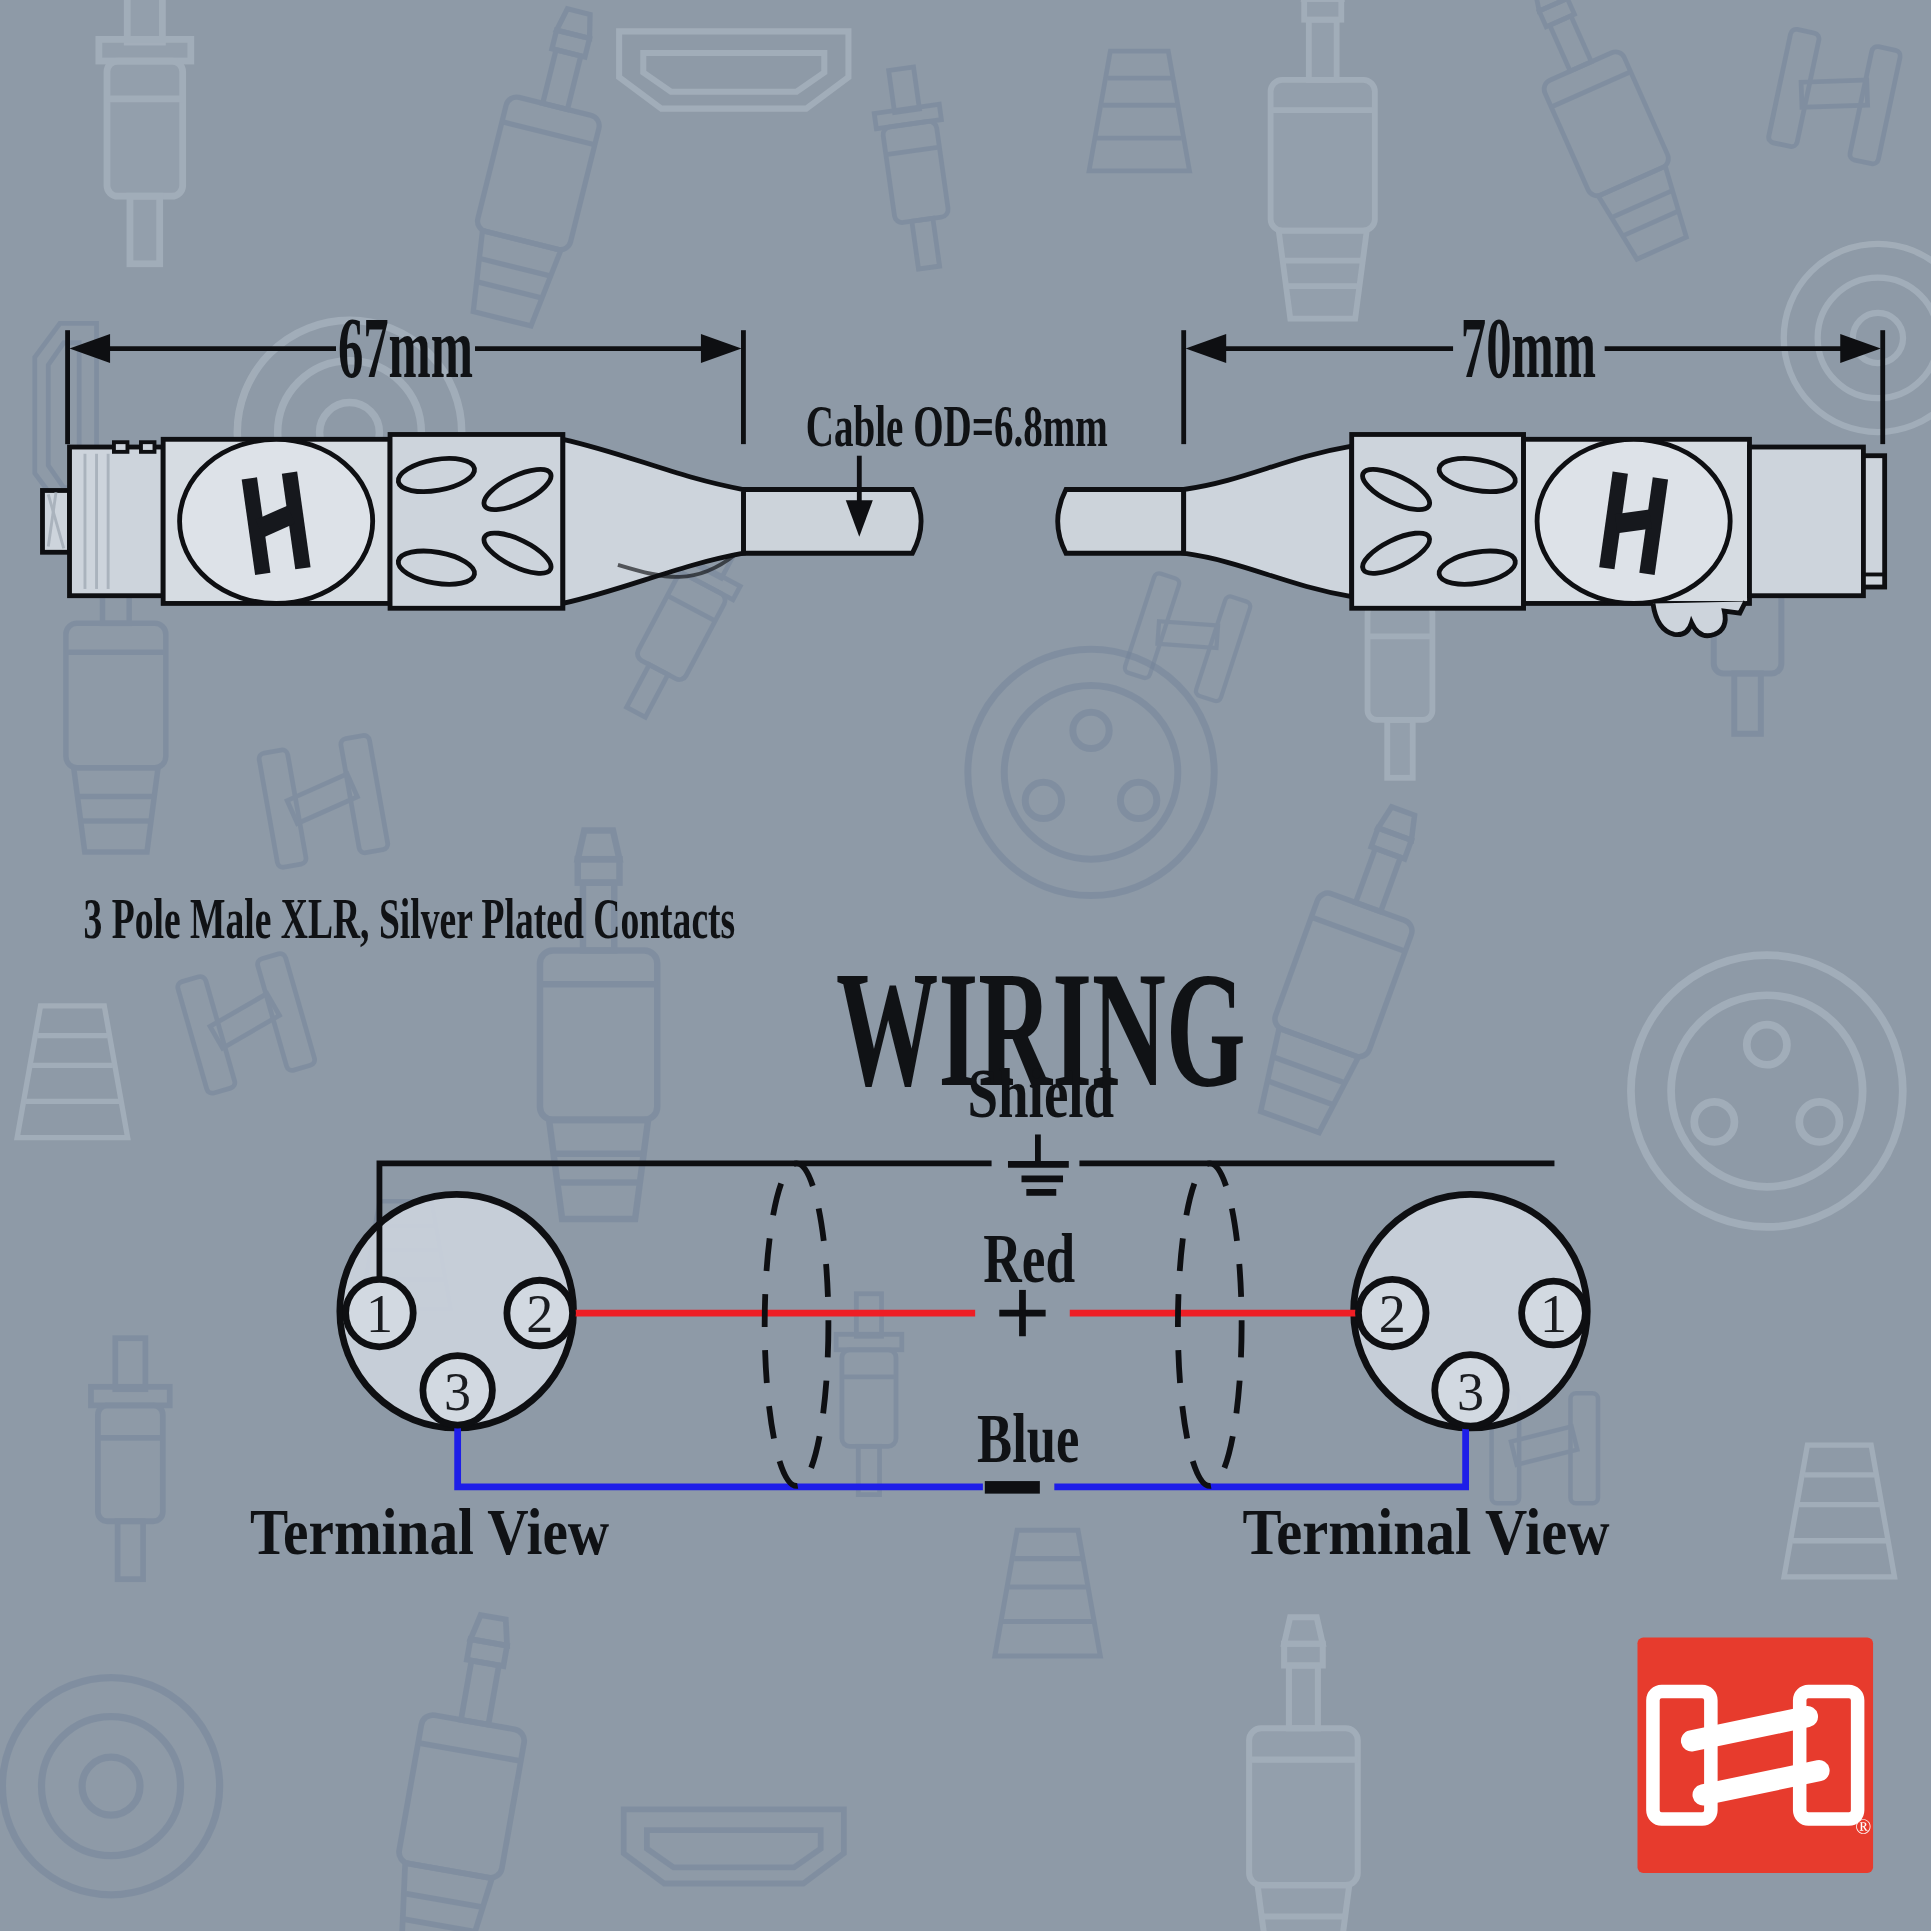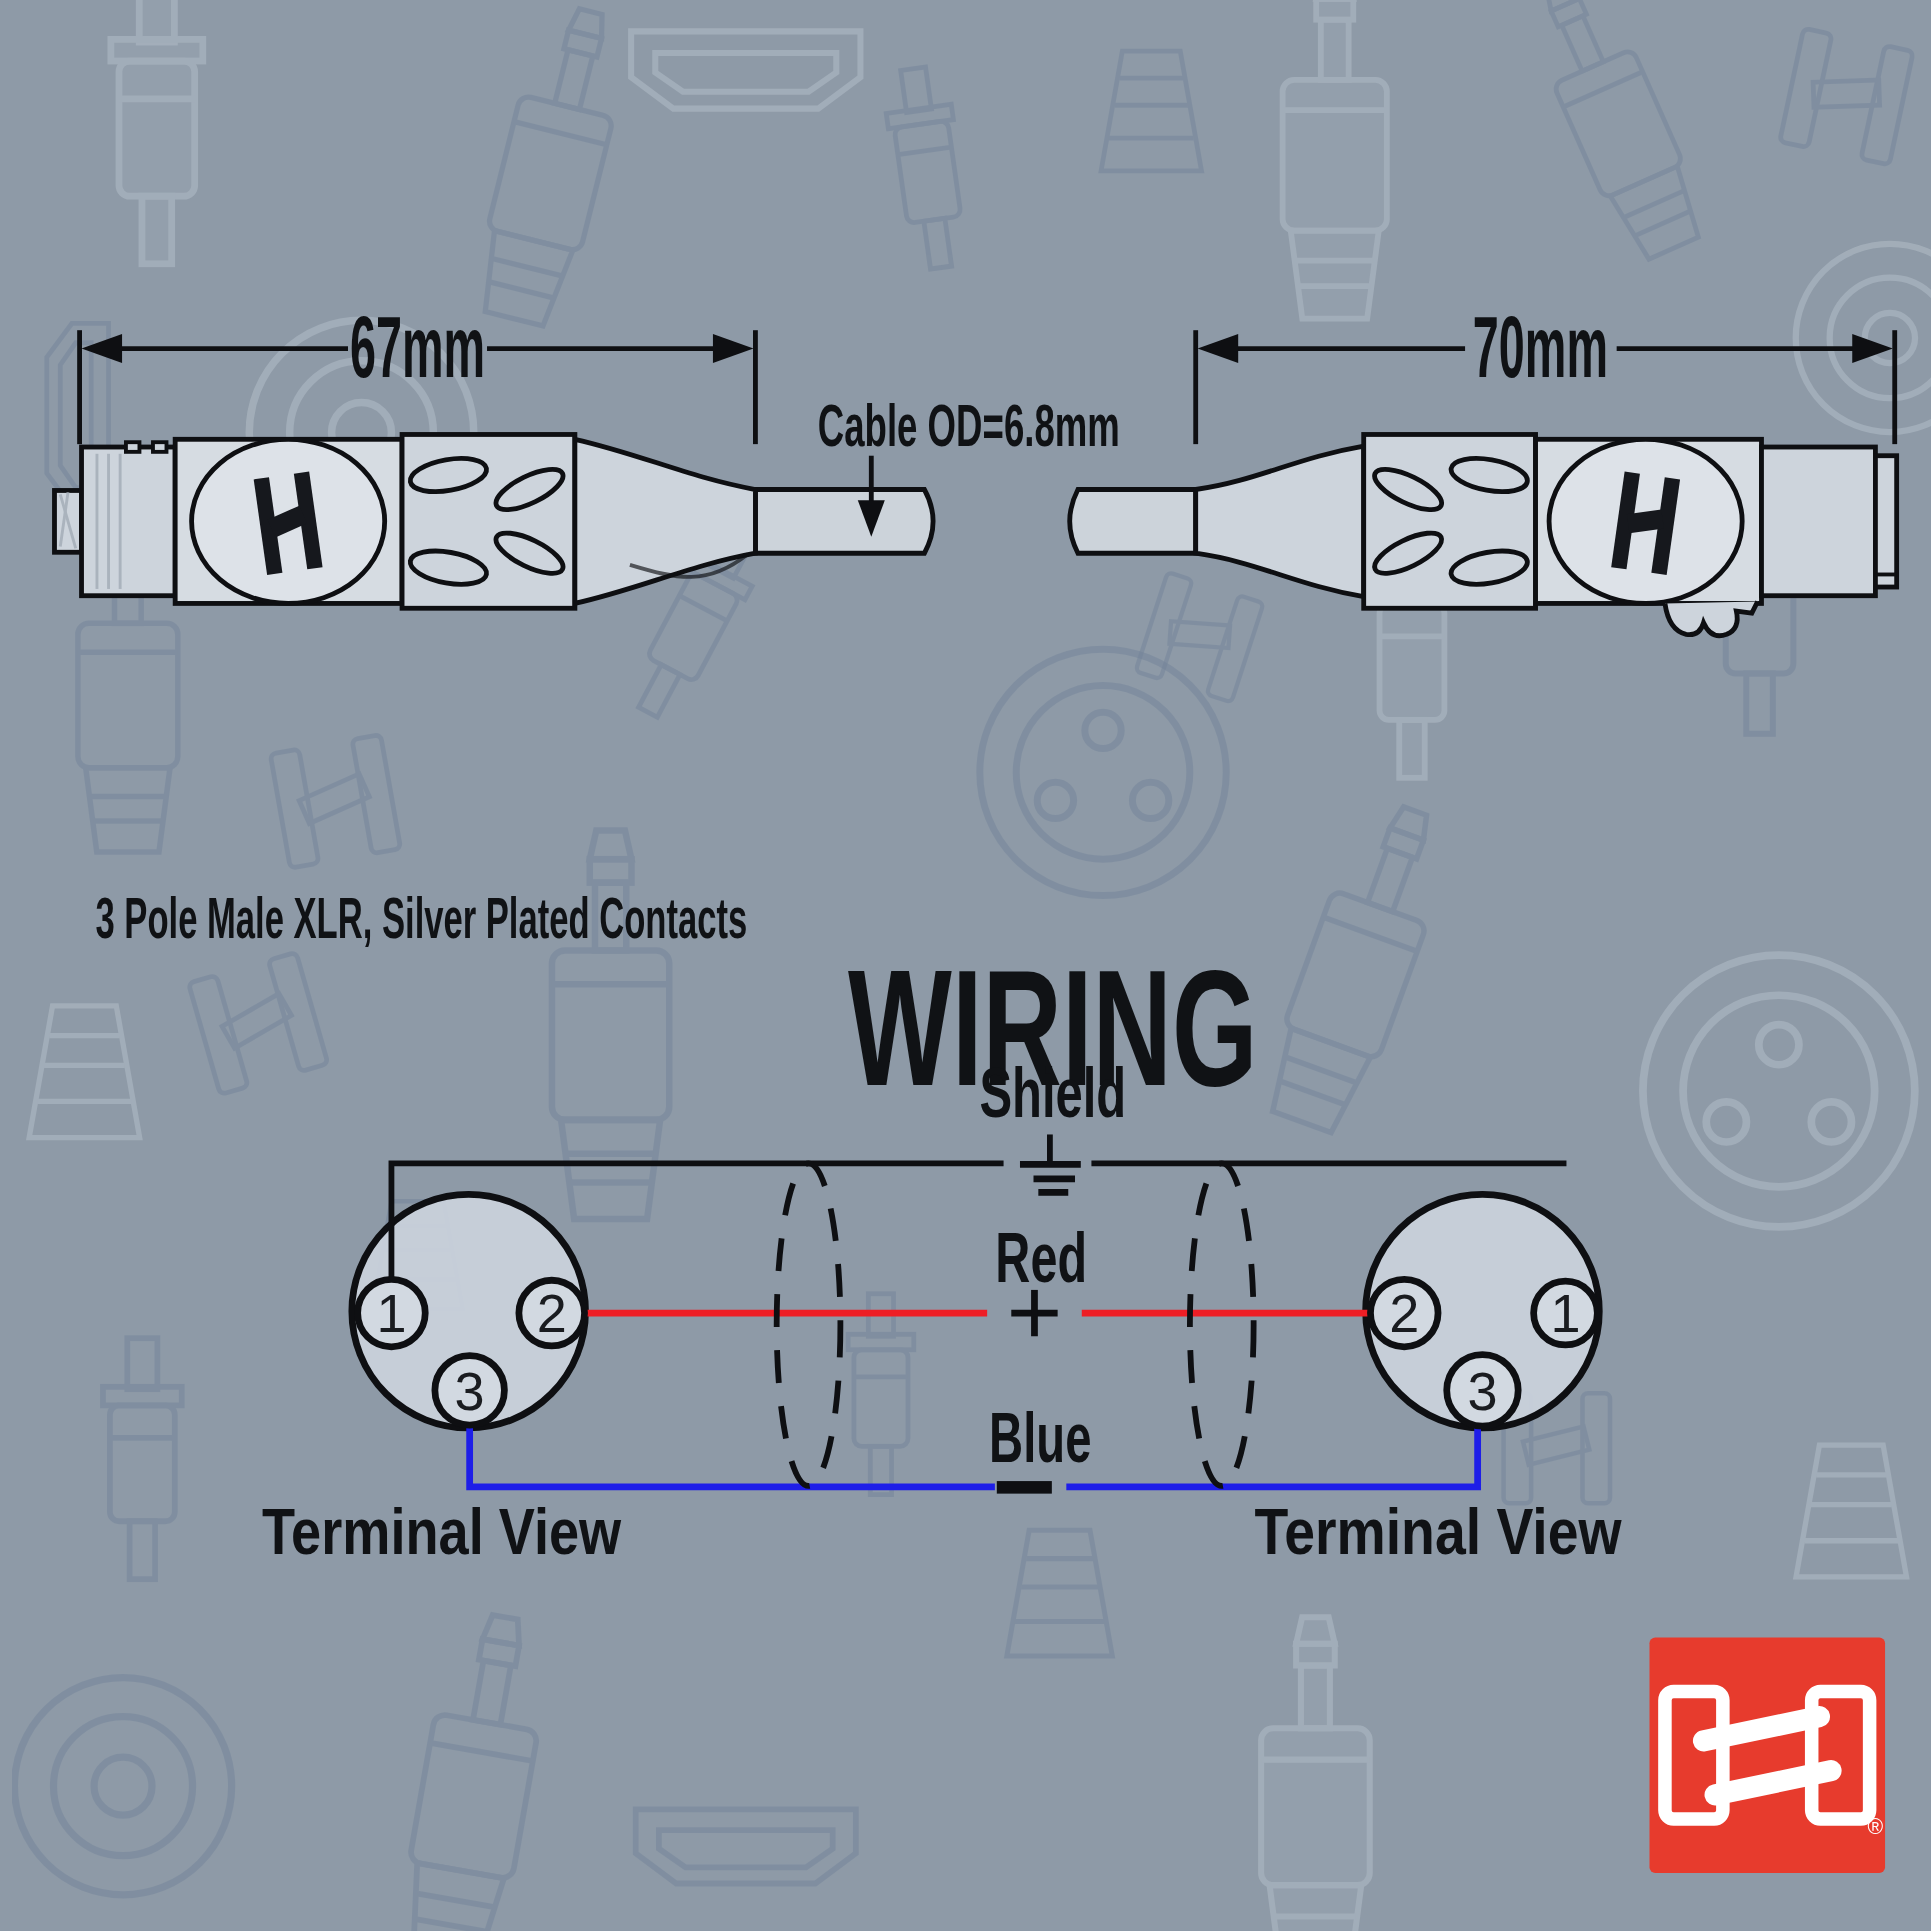--- a/index.html
+++ b/index.html
@@ -1,16 +1,16 @@
 <!DOCTYPE html>
 <html><head>
 <meta charset="utf-8">
 <style>
   html,body{margin:0;padding:0;background:#8e9aa7;}
-  #stage{width:1761px;height:1931px;position:relative;font-family:Liberation Sans, sans-serif;margin-left:12px;}
+  #stage{width:1761px;height:1931px;position:relative;font-family:Liberation Serif, serif;}
   svg{display:block;}
   .ln{stroke:#0e0f12;fill:none;}
   .fillc{fill:#cdd4dc;stroke:#0e0f12;}
   .shellc{fill:#d6dce2;stroke:#0e0f12;}
   .cablec{fill:#ccd3da;stroke:#0e0f12;}
   .blk{fill:#0e0f12;stroke:none;}
   .lbl{fill:#101215;font-weight:700;}
   .digit{fill:#1a1c20;font-weight:400;}
   .wm{fill:none;stroke-width:5;}
   .wm-d{stroke:#74849a;opacity:.5;}

